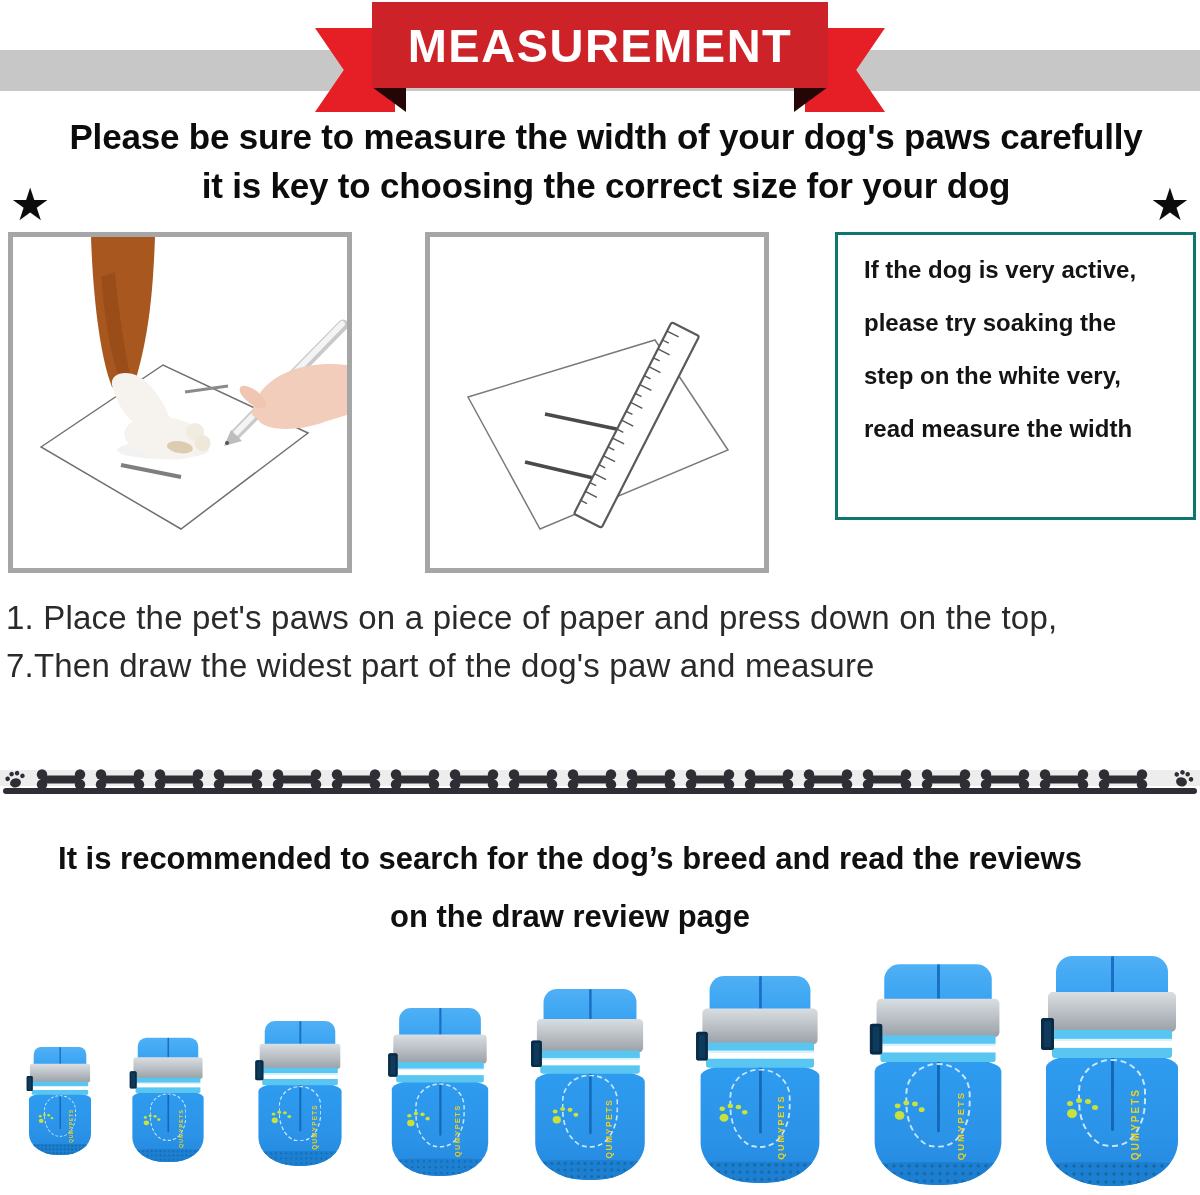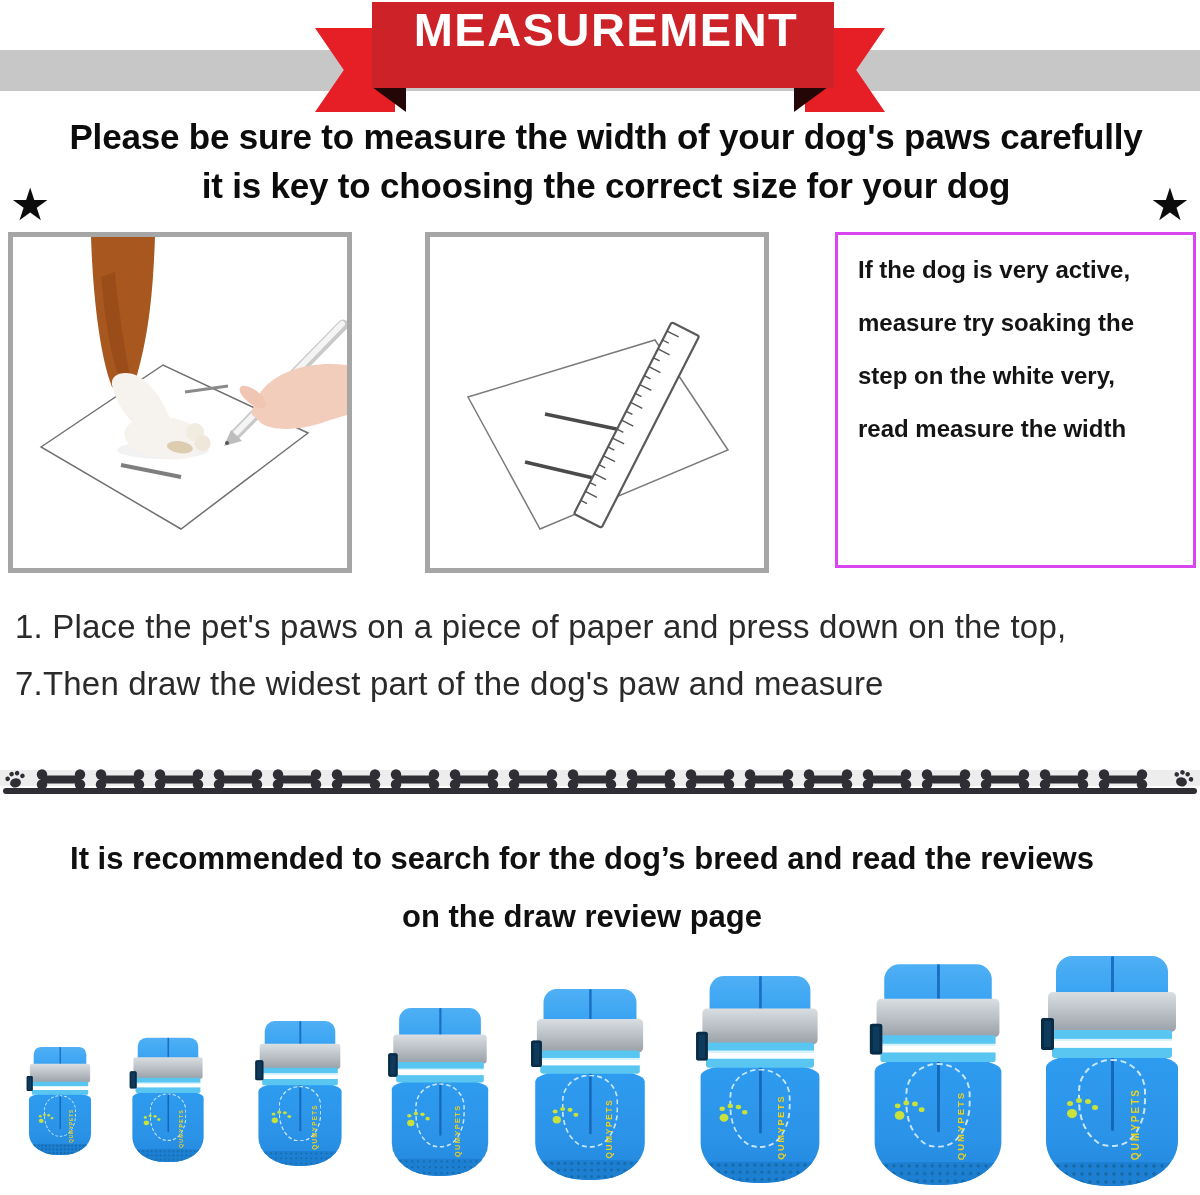--- a/index.html
+++ b/index.html
@@ -8,46 +8,46 @@
 
   
   .gray-bar{position:absolute;left:0;top:50px;width:1200px;height:41px;background:var(--bar-gray,#c7c7c7);}
   .ribbon-tail{position:absolute;top:28px;width:80px;height:84px;background:var(--ribbon-tail-red,#e61e26);}
   .ribbon-tail.l{left:315px;clip-path:polygon(0 0,100% 0,100% 100%,0 100%,36% 50%);}
   .ribbon-tail.r{left:805px;clip-path:polygon(0 0,100% 0,64% 50%,100% 100%,0 100%);}
   .ribbon-fold{position:absolute;top:87px;width:34px;height:25px;background:var(--ribbon-fold,#240607);}
   .ribbon-fold.l{left:372px;clip-path:polygon(0 0,100% 0,100% 100%);}
   .ribbon-fold.r{left:794px;clip-path:polygon(0 0,100% 0,0 100%);}
   .ribbon-band{position:absolute;left:372px;top:2px;width:456px;height:86px;
-               background:var(--ribbon-red,#cd2328);display:flex;align-items:flex-start;justify-content:center;padding-left:6px;}
+               background:var(--ribbon-red,#cd2328);display:flex;align-items:center;justify-content:center;}
   .ribbon-band .label{color:#fff;font-size:47px;font-weight:700;letter-spacing:1.5px;}
 
   
   .heading{position:absolute;left:6px;top:112px;width:1200px;text-align:center;
            font-size:35px;font-weight:700;line-height:49px;color:#0c0c0c;letter-spacing:-.2px;}
   .star{position:absolute;top:182px;font-size:45px;color:#0c0c0c;line-height:45px;}
   .star.l{left:10px;} .star.r{right:10px;}
 
   
   .box{position:absolute;top:232px;background:#fff;box-sizing:border-box;}
   .box.b1{left:8px;width:344px;height:341px;border:5px solid #a6a6a6;}
   .box.b2{left:425px;width:344px;height:341px;border:5px solid #a6a6a6;}
-  .box.b3{left:835px;width:361px;height:336px;border:3px solid #d946ef;padding:8px 20px;}
+  .box.b3{left:835px;width:361px;height:288px;border:3px solid #0f766e;padding:8px 26px;}
   .box.b3 p{margin:0;font-size:24px;font-weight:700;line-height:53px;color:#141414;white-space:nowrap;}
   .box svg{display:block;}
 
   
   .steps{position:absolute;left:6px;top:594px;width:1194px;font-size:33px;line-height:48px;color:#2a2a2a;letter-spacing:.2px;}
-  .steps p{margin:9px;white-space:nowrap;}
+  .steps p{margin:0;white-space:nowrap;}
 
   
   .divider{position:absolute;left:0;top:767px;width:1200px;height:30px;}
 
   
-  .recommend{position:absolute;left:16px;top:830px;width:1132px;text-align:center;
+  .recommend{position:absolute;left:4px;top:830px;width:1132px;text-align:center;
              font-size:31px;font-weight:700;line-height:58px;color:#101010;}
 
   
   .boots-row{position:absolute;left:0;bottom:0;width:1200px;height:275px;}
   .boot{position:absolute;width:140px;height:230px;transform-origin:bottom center;transform:scale(var(--s,1));}
   .boot .cuff{position:absolute;left:14px;right:14px;top:0;height:58px;z-index:1;
               background:linear-gradient(180deg,#4fb0f5,var(--boot-blue,#2e9cf0));
               border-radius:16px 16px 6px 6px;}
   .boot .cuff::after{content:"";position:absolute;left:50%;top:0;width:3px;height:100%;
               margin-left:-1.5px;background:#1a6fc4;border-radius:2px;}
@@ -152,21 +152,21 @@
             <line x1="190" y1="260" x2="197" y2="260"></line>
           <line x1="190" y1="270" x2="203" y2="270"></line>
             <line x1="190" y1="280" x2="197" y2="280"></line>
         </g>
       </g>
     </svg>
   </div>
 
   <div class="box b3">
     <p>If the dog is very active,</p>
-    <p>measure try soaking the</p>
+    <p>please try soaking the</p>
     <p>step on the white very,</p>
     <p>read measure the width</p>
   </div>
 
   <div class="steps">
     <p>1. Place the pet's paws on a piece of paper and press down on the top,</p>
     <p>7.Then draw the widest part of the dog's paw and measure</p>
   </div>
 
   <div class="divider"><svg width="1200" height="30" viewBox="0 0 1200 30">

